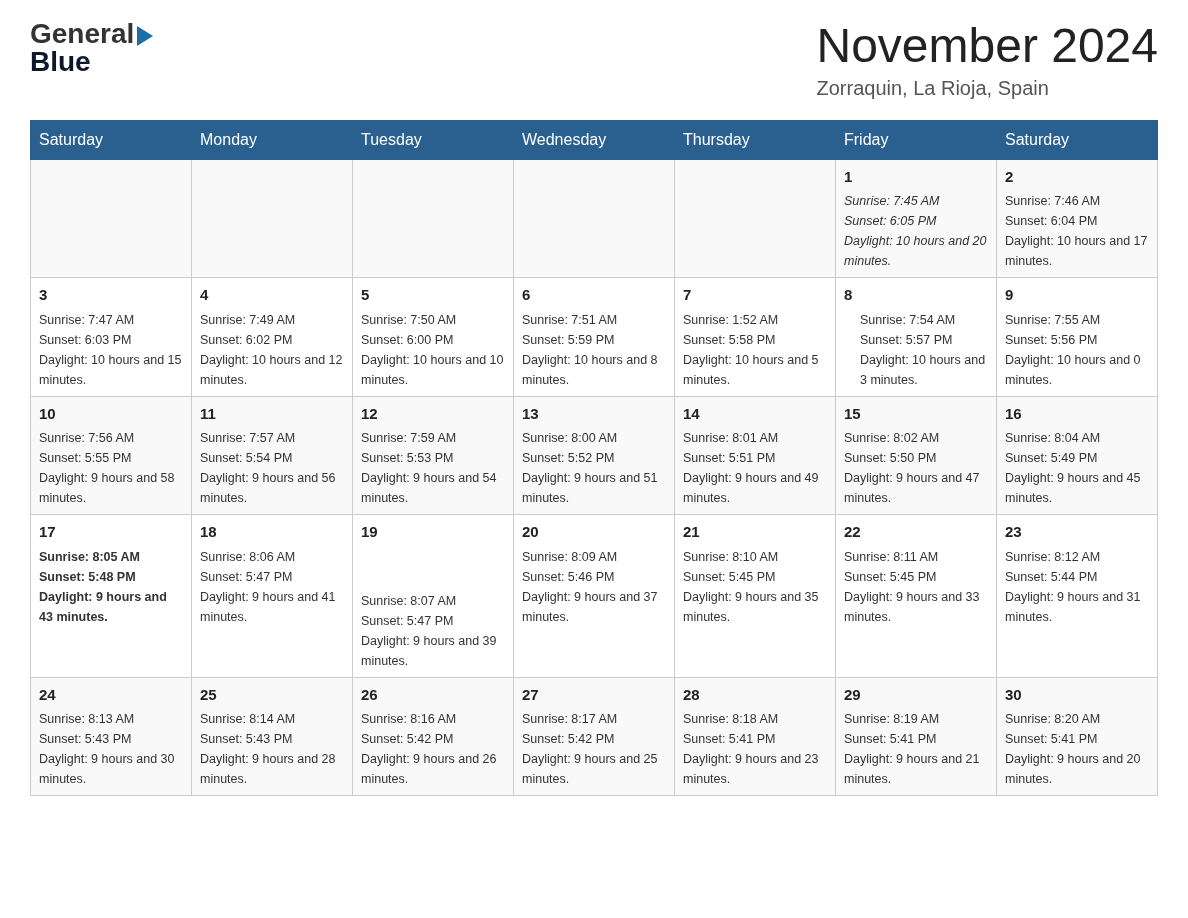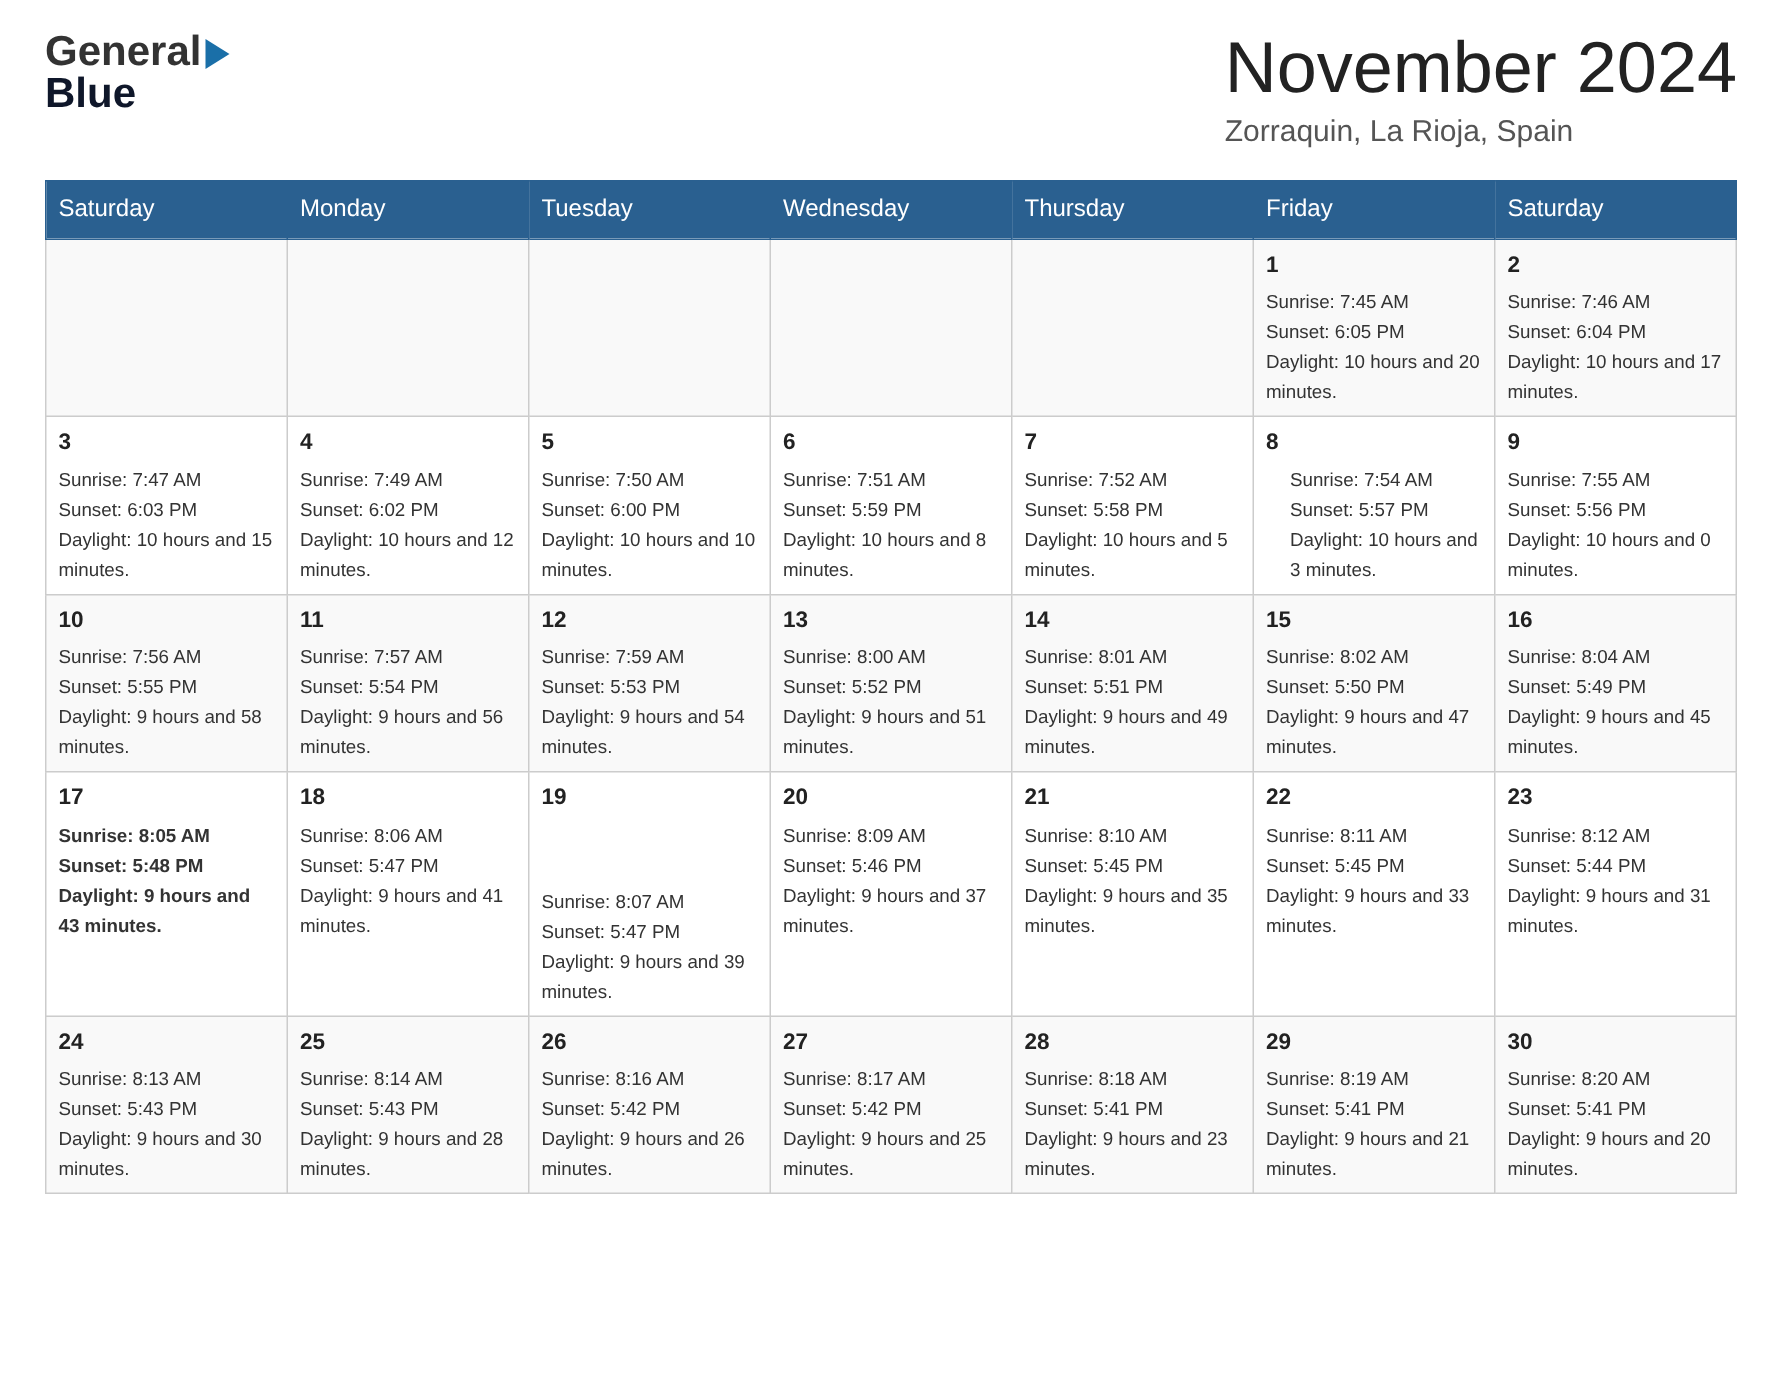--- a/index.html
+++ b/index.html
@@ -128,21 +128,21 @@
   </thead>
   <tbody id="calendar-body">
   <tr>
         <td class="empty-cell"></td>
         <td class="empty-cell"></td>
         <td class="empty-cell"></td>
         <td class="empty-cell"></td>
         <td class="empty-cell"></td>
         <td>
           <span class="day-number">1</span>
-          <div class="day-info" style="white-space: pre-line;">Sunrise: 7:45 AM
+          <div class="day-info" style="white-space: pre-line; font-style: italic;">Sunrise: 7:45 AM
 Sunset: 6:05 PM
 Daylight: 10 hours and 20 minutes.</div>
         </td>
         <td>
           <span class="day-number">2</span>
           <div class="day-info" style="white-space: pre-line;">Sunrise: 7:46 AM
 Sunset: 6:04 PM
 Daylight: 10 hours and 17 minutes.</div>
         </td>
       </tr>
@@ -166,21 +166,21 @@
 Daylight: 10 hours and 10 minutes.</div>
         </td>
         <td>
           <span class="day-number">6</span>
           <div class="day-info" style="white-space: pre-line;">Sunrise: 7:51 AM
 Sunset: 5:59 PM
 Daylight: 10 hours and 8 minutes.</div>
         </td>
         <td>
           <span class="day-number">7</span>
-          <div class="day-info" style="white-space: pre-line;">Sunrise: 7:52 AM
+          <div class="day-info" style="white-space: pre-line;">Sunrise: 1:52 AM
 Sunset: 5:58 PM
 Daylight: 10 hours and 5 minutes.</div>
         </td>
         <td>
           <span class="day-number">8</span>
           <div class="day-info" style="white-space: pre-line; margin-left: 16px;">Sunrise: 7:54 AM
 Sunset: 5:57 PM
 Daylight: 10 hours and 3 minutes.</div>
         </td>
         <td>

